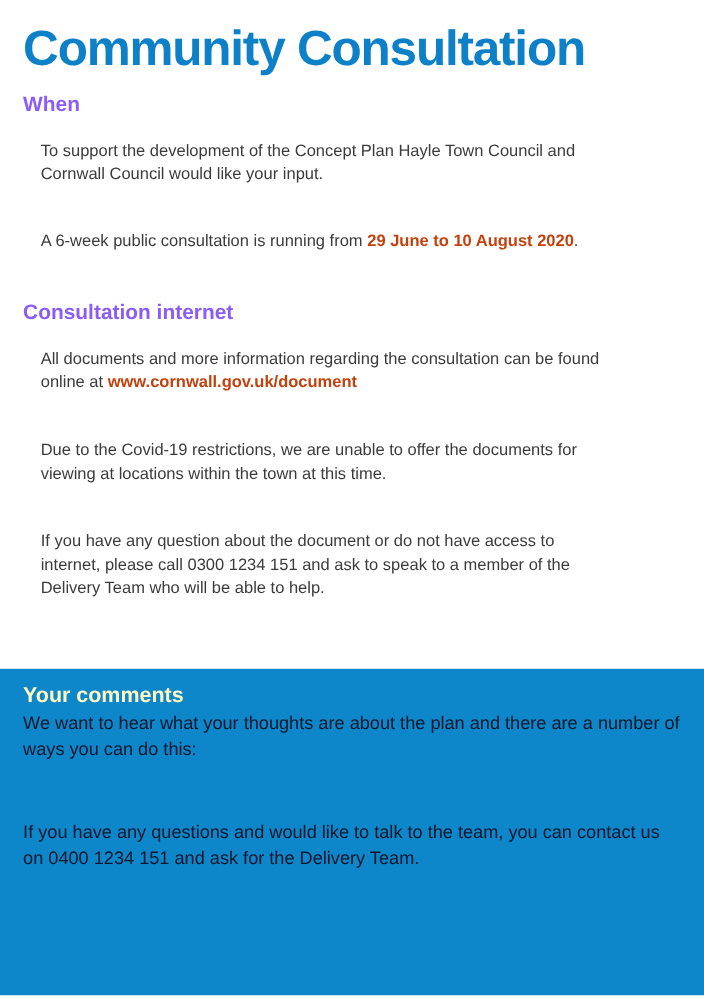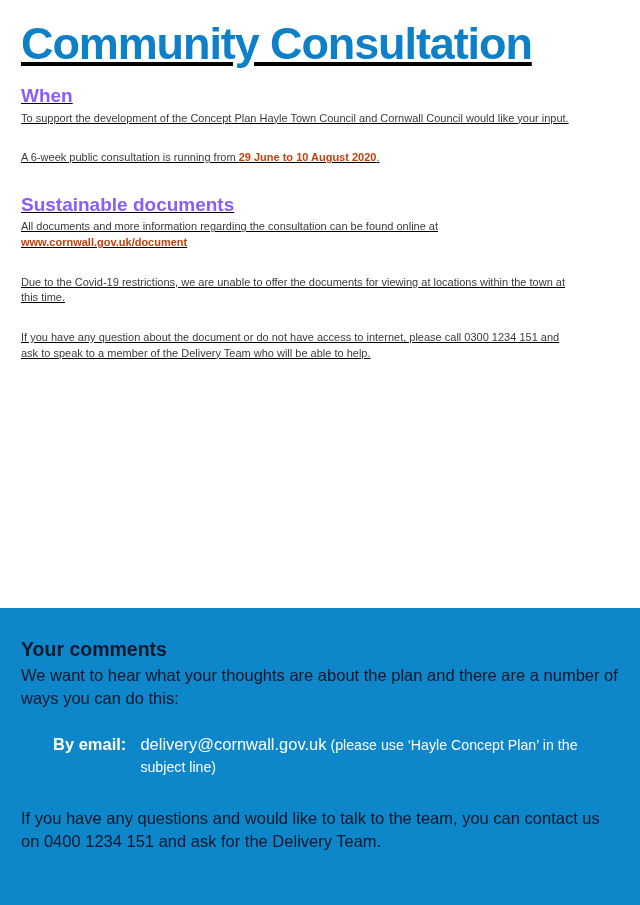--- a/index.html
+++ b/index.html
@@ -14,21 +14,20 @@
     font-family: "Liberation Sans", sans-serif;
     overflow: hidden;
   }
   .page {
     position: relative;
     width: 596px;
     height: 905px;
     background: #ffffff;
     display: flex;
     flex-direction: column;
-    text-decoration: underline;
   }
 
   
   .white-section {
     padding: 0 21px;
     box-sizing: border-box;
     flex: 0 0 auto;
   }
 
   .main-title {
@@ -52,23 +51,23 @@
   .heading-when {
     padding-top: 17px;
   }
 
   .heading-docs {
     padding-top: 27px;
   }
 
   .body-text {
     color: #3b3b3b;
-    font-size: 11px;
+    font-size: 15px;
     line-height: 1.42;
-    margin: 0;
+    margin: 16px;
     padding-top: 2px;
   }
 
   .body-text.gap {
     padding-top: 24px;
   }
 
   .body-text b,
   .body-text strong {
     font-weight: bold;
@@ -81,25 +80,25 @@
     left: 0;
     top: 608px;
     width: 640px;
     height: 297px;
     background: #0e86ca;
     box-sizing: border-box;
     padding: 0 21px;
   }
 
   .blue-heading {
-    color: #0f172a;
+    color: #fef9c3;
     font-size: 19.5px;
     font-weight: bold;
     margin: 0;
-    padding-top: 29px;
+    padding-top: 12px;
     line-height: 1.3;
   }
 
   .blue-text {
     color: #0f172a;
     font-size: 16.5px;
     line-height: 1.4;
     margin: 0;
     padding-top: 2px;
   }
@@ -147,40 +146,36 @@
   <div class="white-section">
 
     <h1 class="main-title">Community Consultation</h1>
 
     <h2 class="section-heading heading-when">When</h2>
 
     <p class="body-text">To support the development of the Concept Plan Hayle Town Council and Cornwall Council would like your input.</p>
 
     <p class="body-text gap"><span>A 6-week public consultation is running from </span><b>29 June to 10 August 2020</b><span>.</span></p>
 
-    <h2 class="section-heading heading-docs">Sustainable documents</h2>
+    <h2 class="section-heading heading-docs">Consultation internet</h2>
 
     <p class="body-text"><span>All documents and more information regarding the consultation can be found online at </span><b>www.cornwall.gov.uk/document</b></p>
 
     <p class="body-text gap">Due to the Covid-19 restrictions, we are unable to offer the documents for viewing at locations within the town at this time.</p>
 
     <p class="body-text gap">If you have any question about the document or do not have access to internet, please call 0300 1234 151 and ask to speak to a member of the Delivery Team who will be able to help.</p>
   </div>
 
   <div class="blue-section">
 
     <h2 class="blue-heading">Your comments</h2>
 
     <p class="blue-text">We want to hear what your thoughts are about the plan and there are a number of ways you can do this:</p>
 
     <table class="contact-table">
       <tbody>
-        <tr class="row-email">
-          <td class="contact-label">By email:</td>
-          <td class="contact-value"><span>delivery@cornwall.gov.uk</span><span class="contact-note"> (please use ‘Hayle Concept Plan’ in the subject line)</span></td>
-        </tr>
       </tbody>
     </table>
 
     <p class="blue-text closing">If you have any questions and would like to talk to the team, you can contact us on 0400 1234 151 and ask for the Delivery Team.</p>
   </div>
 
 </div>
 
 </body></html>

